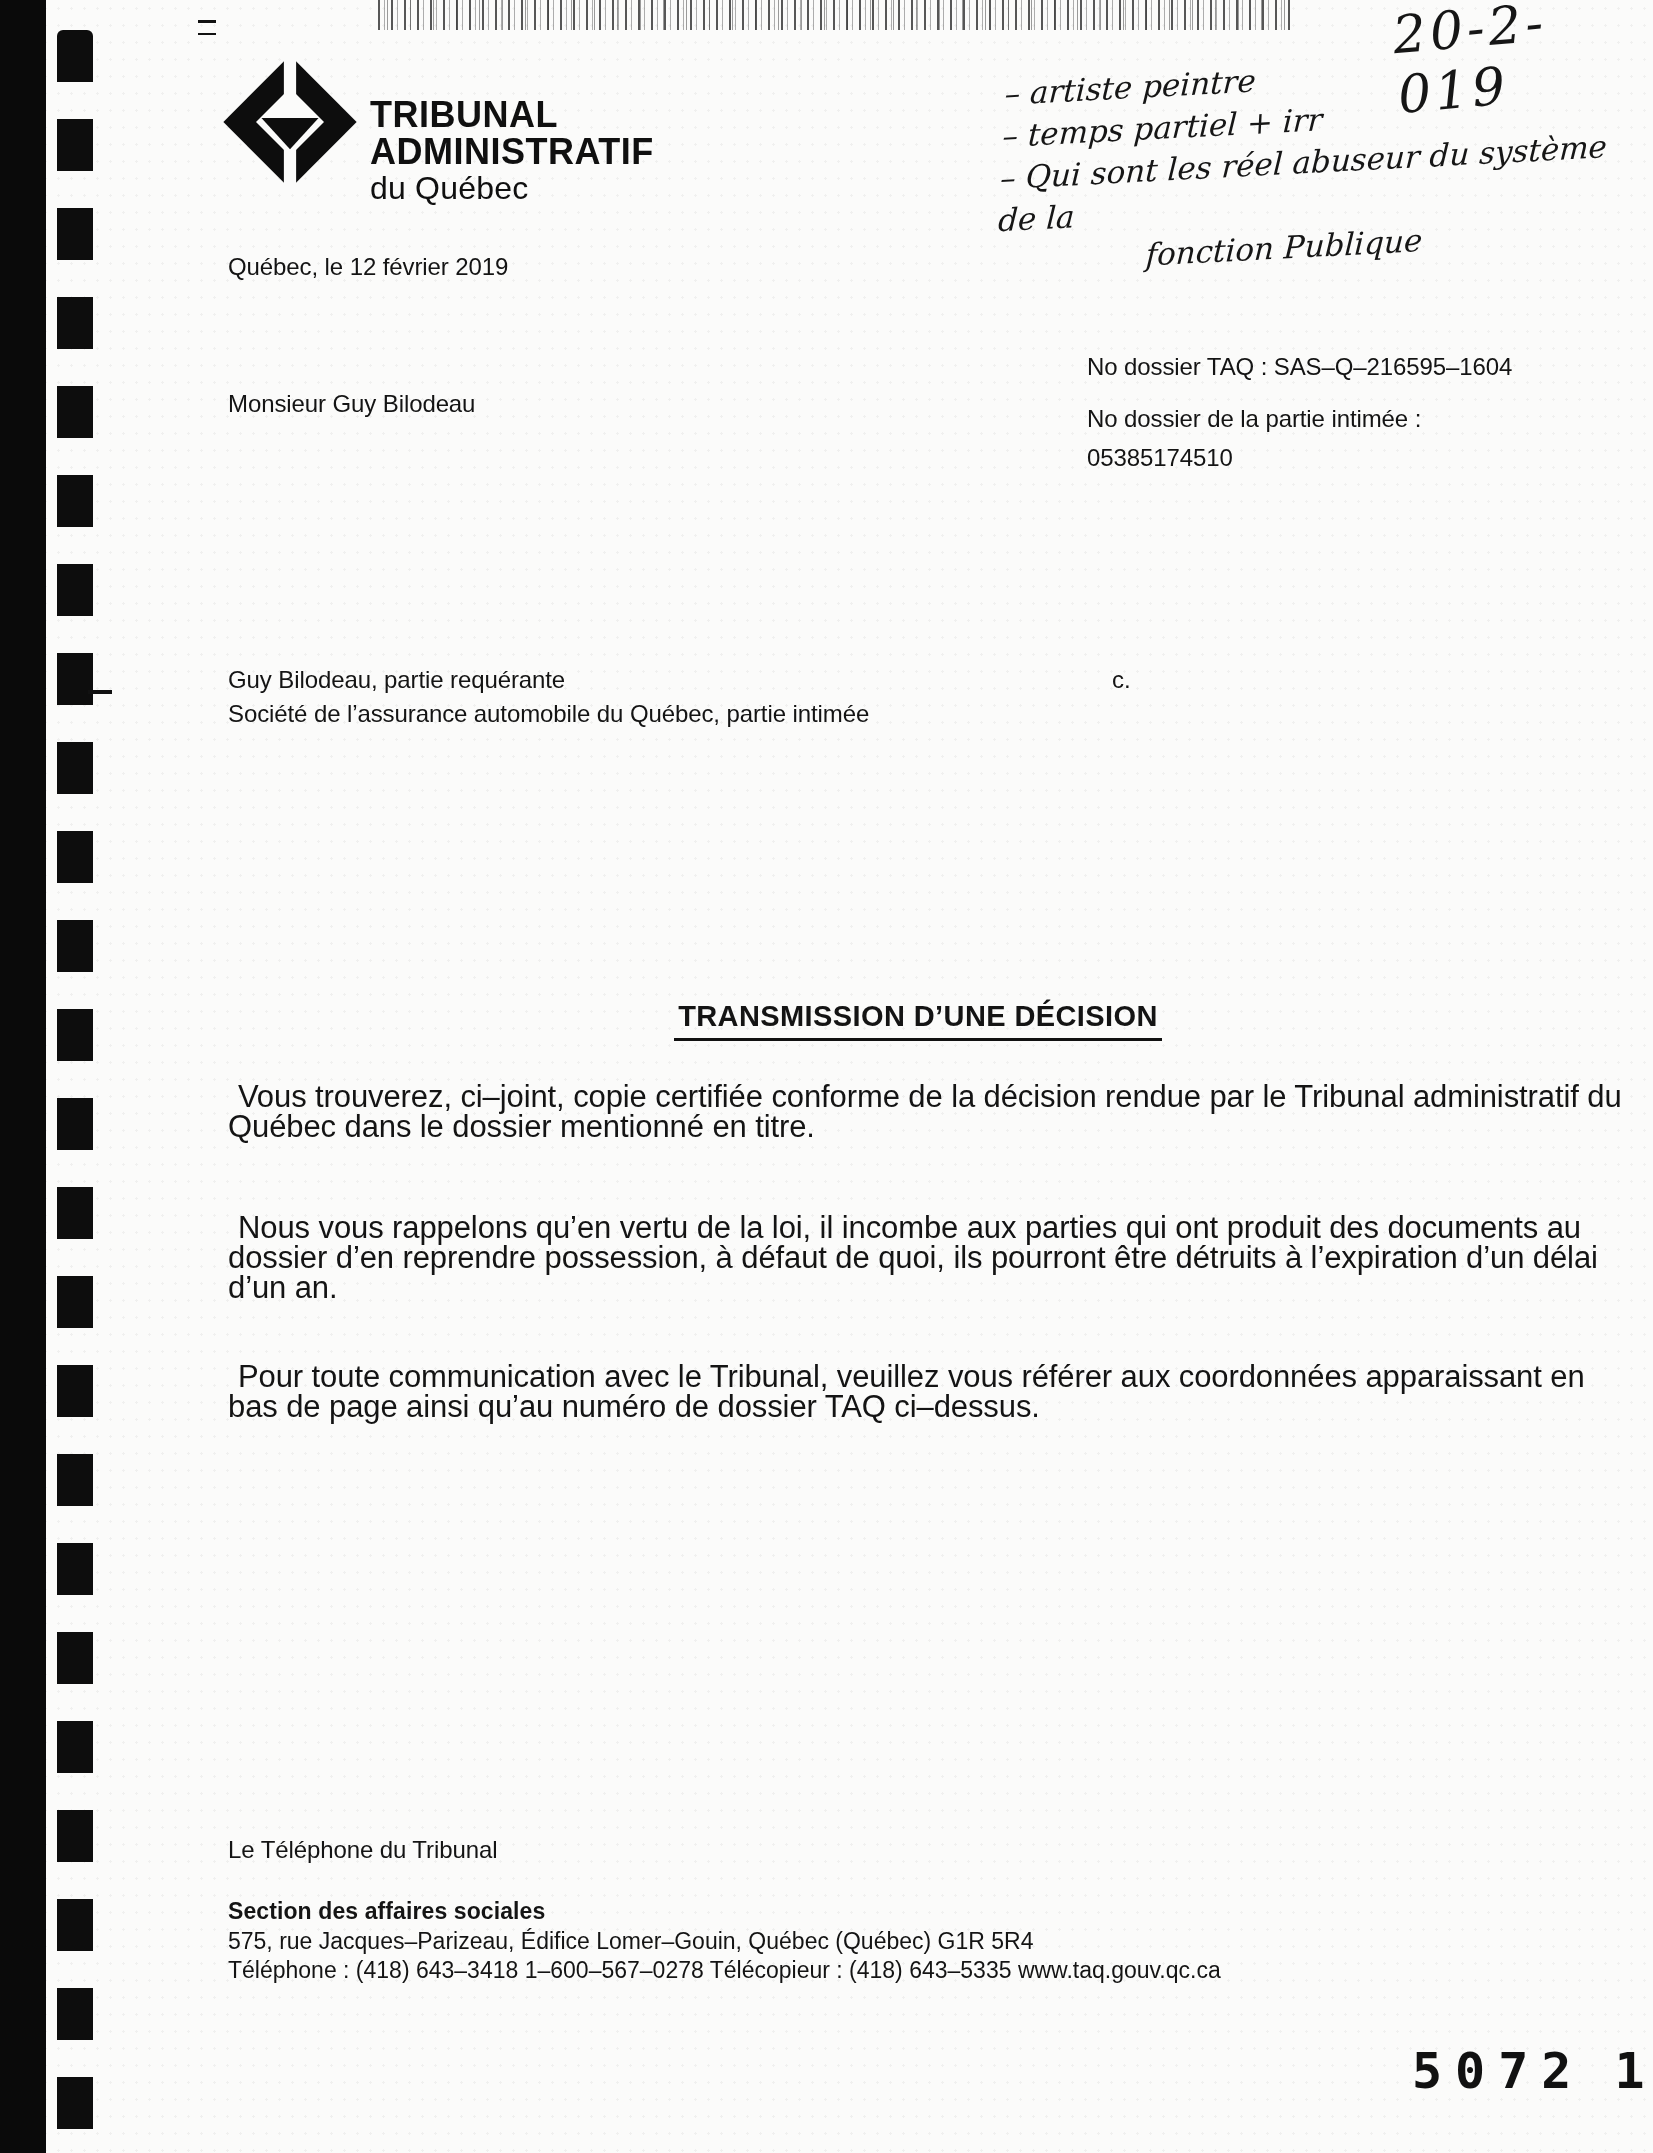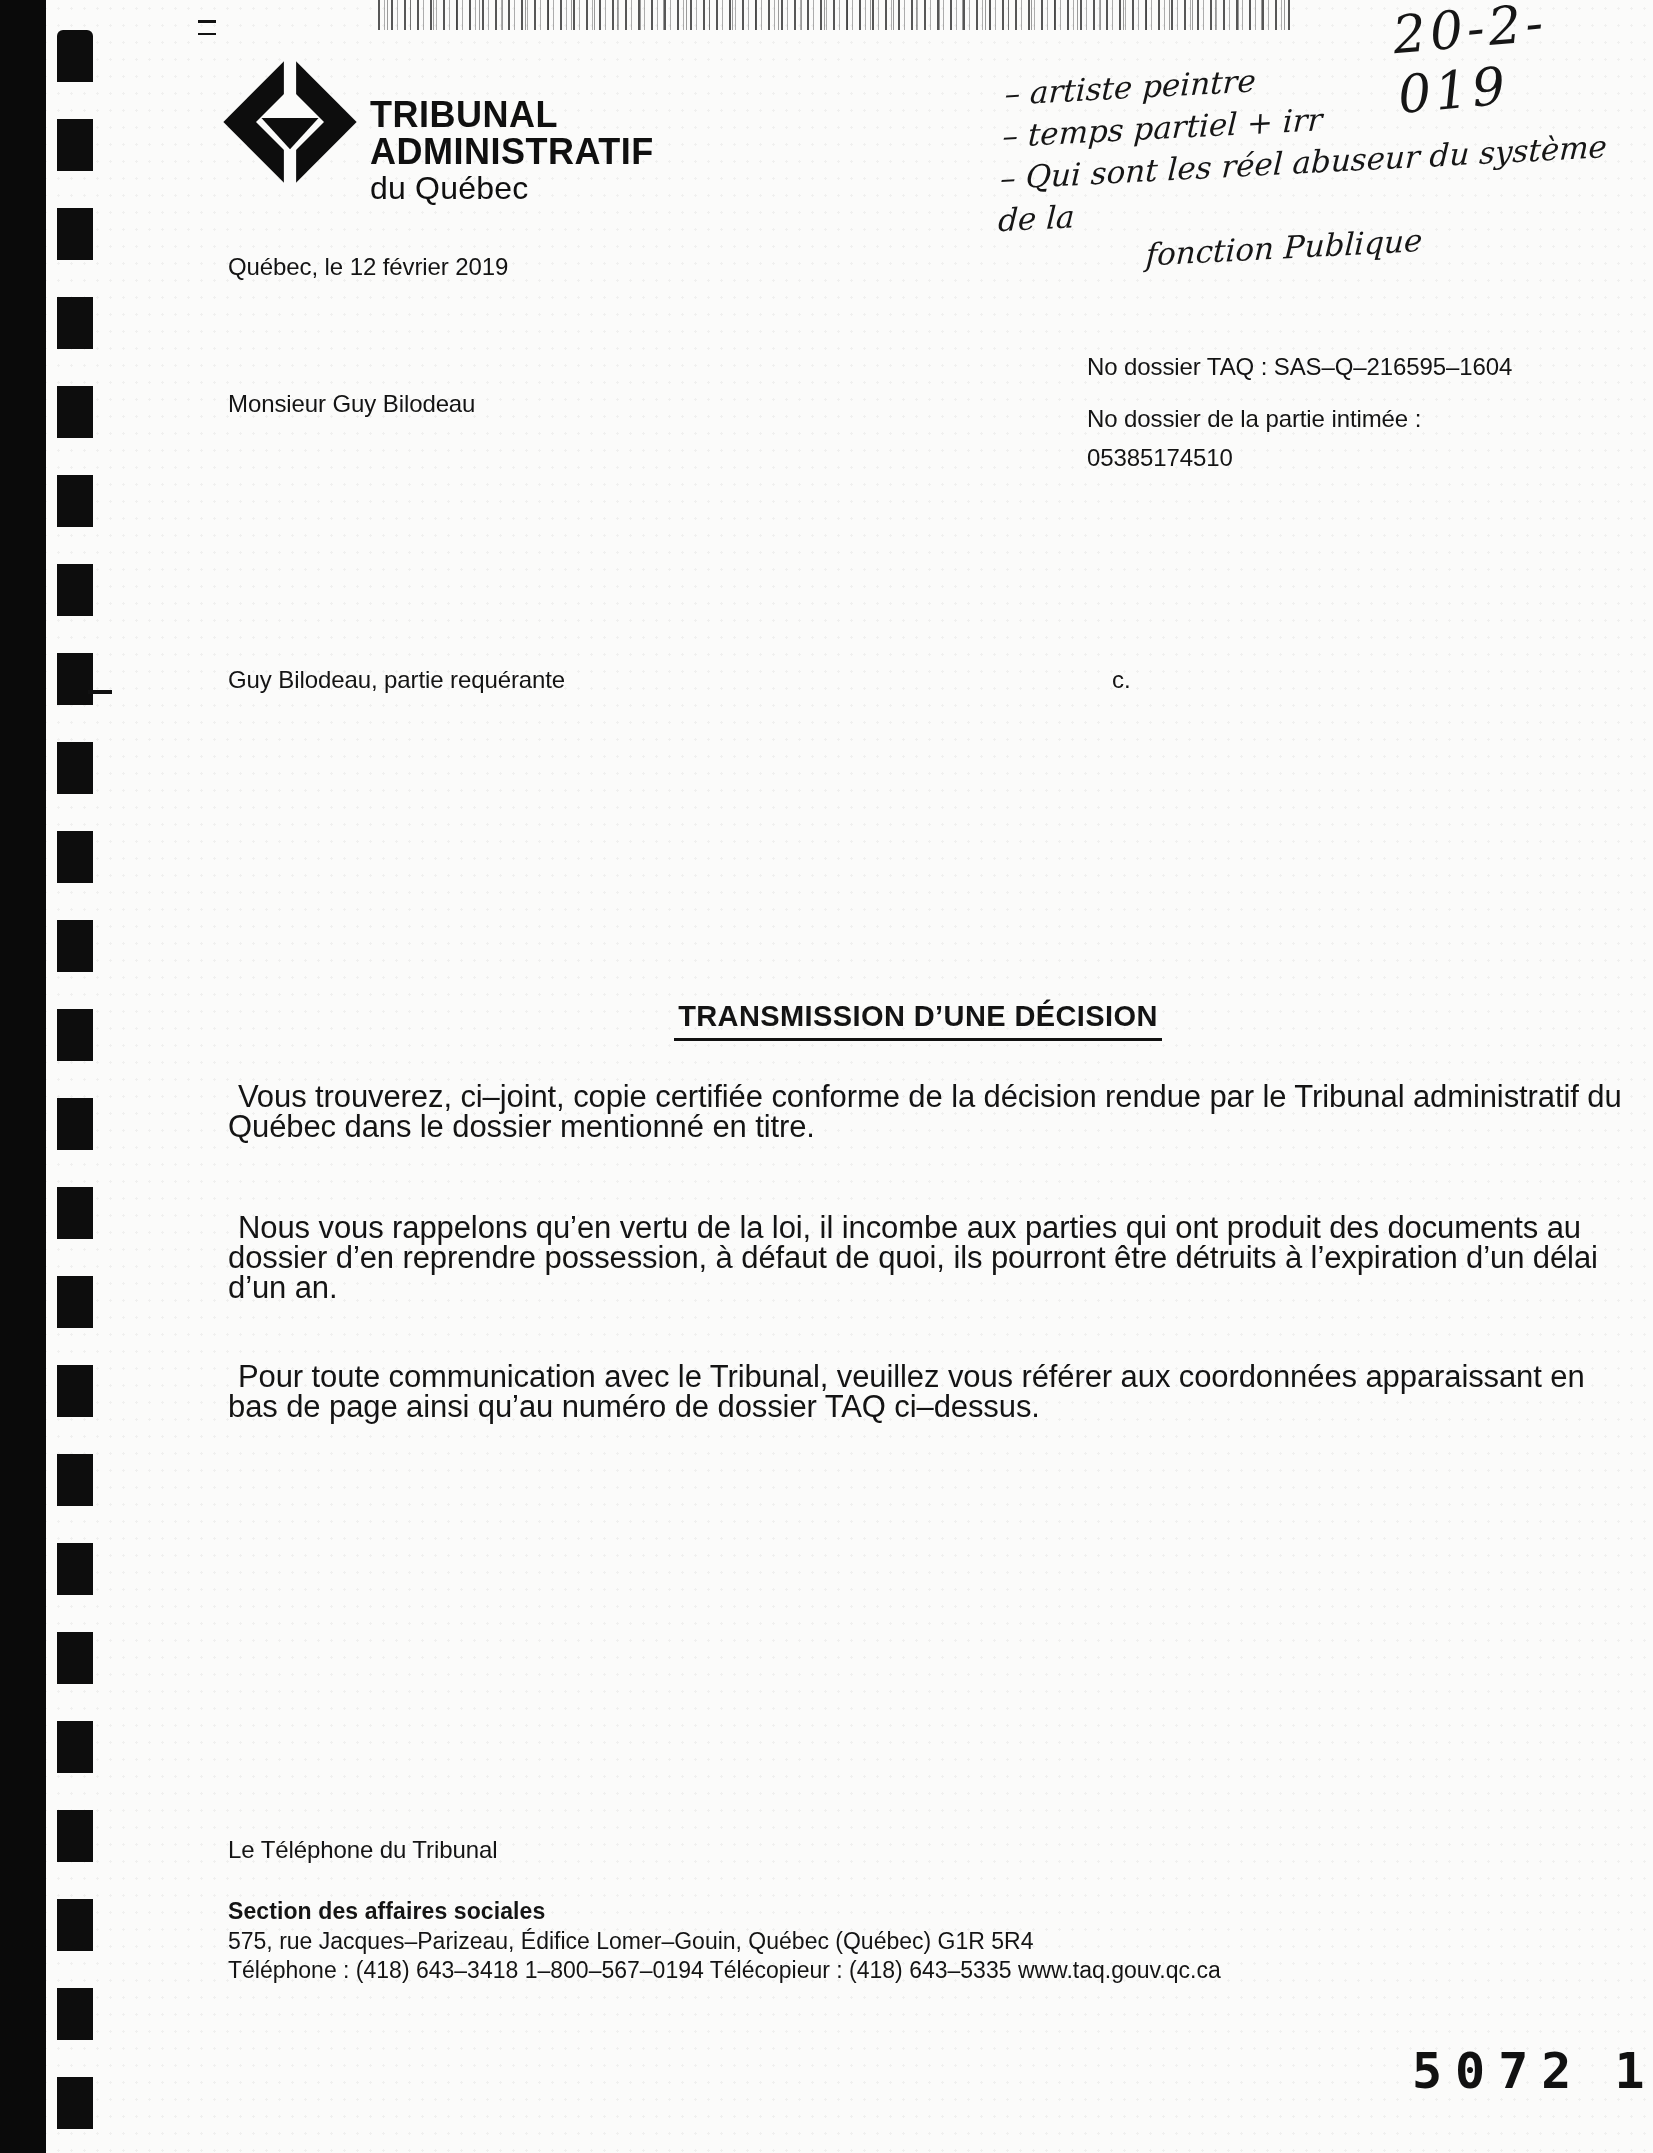--- a/index.html
+++ b/index.html
@@ -119,32 +119,33 @@
   </div>
 
   <div class="abs txt date-line">Québec, le  12 février 2019</div>
   <div class="abs txt recipient">Monsieur Guy Bilodeau</div>
   <div class="abs txt dossier-taq">No dossier TAQ : SAS–Q–216595–1604</div>
   <div class="abs txt dossier-int-label">No dossier de la partie intimée :</div>
   <div class="abs txt dossier-int-num">05385174510</div>
 
   <div class="abs txt party-req">Guy Bilodeau, partie requérante</div>
   <div class="abs txt versus">c.</div>
+  <div class="abs txt party-int">Société de l’assurance automobile du Québec, partie intimée</div>
 
   <div class="abs title-wrap">
     <span class="title">TRANSMISSION D’UNE DÉCISION</span>
   </div>
 
   <div class="abs para para-1">Vous trouverez, ci–joint, copie certifiée conforme de la décision rendue par le Tribunal administratif du Québec dans le dossier mentionné en titre.</div>
   <div class="abs para para-2">Nous vous rappelons qu’en vertu de la loi, il incombe aux parties qui ont produit des documents au dossier d’en reprendre possession, à défaut de quoi, ils pourront être détruits à l’expiration d’un délai d’un an.</div>
   <div class="abs para para-3">Pour toute communication avec le Tribunal, veuillez vous référer aux coordonnées apparaissant en bas de page ainsi qu’au numéro de dossier TAQ ci–dessus.</div>
 
   <div class="abs txt signature">Le Téléphone du Tribunal</div>
 
   <div class="abs footer-section">Section des affaires sociales</div>
   <div class="abs footer-address">575, rue Jacques–Parizeau, Édifice Lomer–Gouin, Québec (Québec) G1R 5R4</div>
-  <div class="abs footer-contact">Téléphone : (418) 643–3418  1–800–567–0194  Télécopieur : (418) 643–5335  www.taq.gouv.qc.ca</div>
+  <div class="abs footer-contact">Téléphone : (418) 643–3418  1–600–567–0278  Télécopieur : (418) 643–5335  www.taq.gouv.qc.ca</div>
 
   <div class="abs stamp">
     <span class="num">5072</span><span class="pg">1</span>
   </div>
 
 </div>
 
 </body></html>

